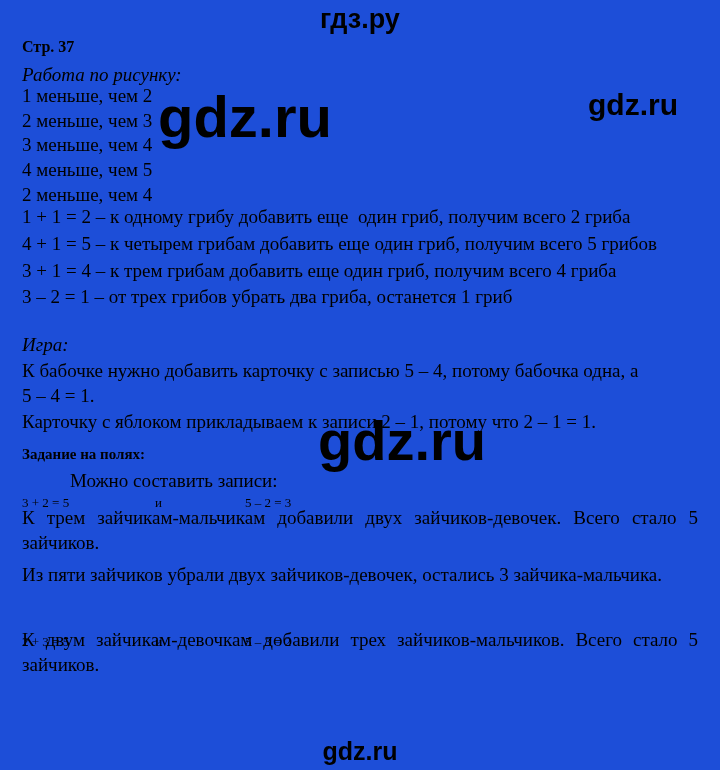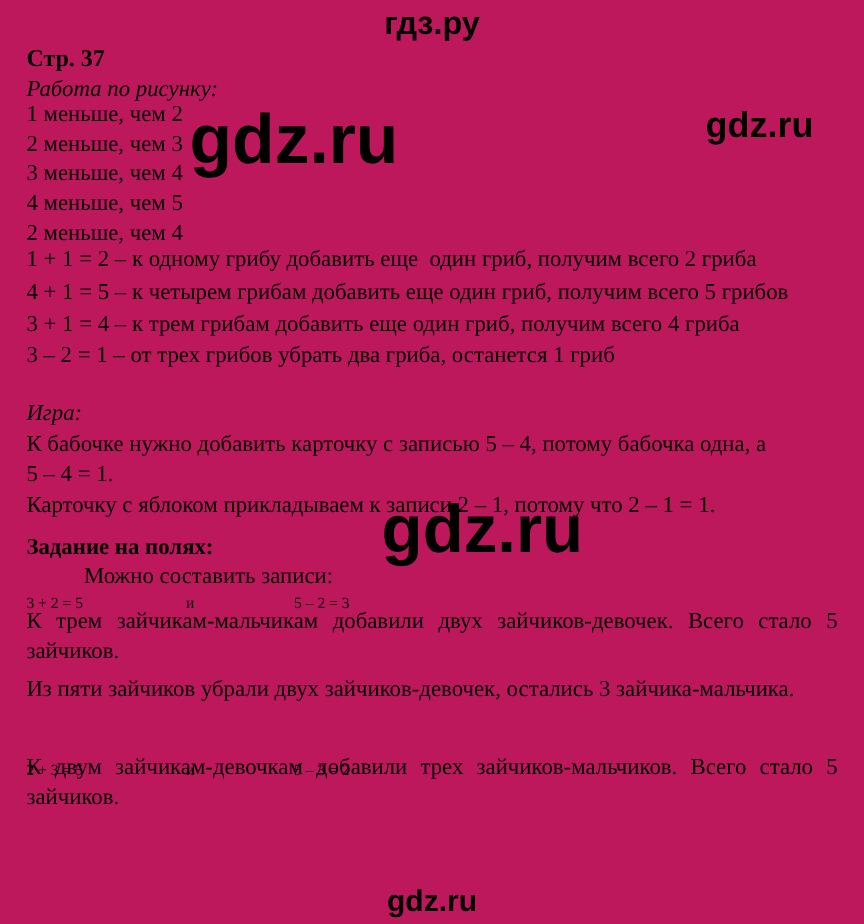--- a/index.html
+++ b/index.html
@@ -1,27 +1,27 @@
 <!DOCTYPE html>
 <html><head>
 <meta charset="utf-8">
 <style>
   html,body { margin:0; padding:0; background:#ffffff; }
   .page {
     position:relative; width:720px; height:770px;
-    background:#be185d; color:#000000;
+    background:#1d4ed8; color:#000000;
     font-family:"Liberation Serif", serif;
     overflow:hidden;
   }
   .abs { position:absolute; }
   .sansb { font-family:"Liberation Sans", sans-serif; font-weight:700; line-height:1; }
   .line { font-size:19px; line-height:25px; white-space:nowrap; }
-  .title { font-size:20px; font-weight:700; }
+  .title { font-size:16px; font-weight:700; }
   .ital  { font-style:italic; }
-  .boldh { font-size:19px; font-weight:700; }
+  .boldh { font-size:15px; font-weight:700; }
   .list .line { line-height:24.7px; }
   .eqs .line  { line-height:26.8px; }
   .igra { line-height:25.6px; }
   .igra .line { line-height:25.6px; }
   .par { width:676px; }
   .stretch {
     font-size:19px; line-height:25px;
     width:676px; white-space:normal;
     text-align:justify; text-align-last:justify;
   }

